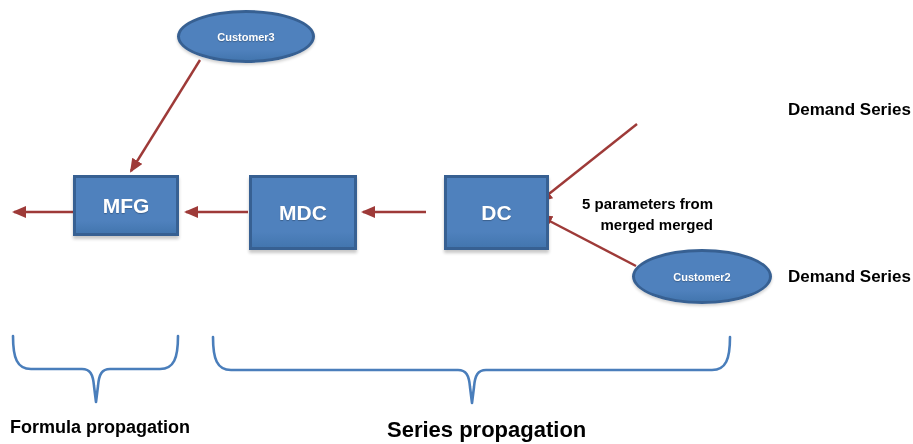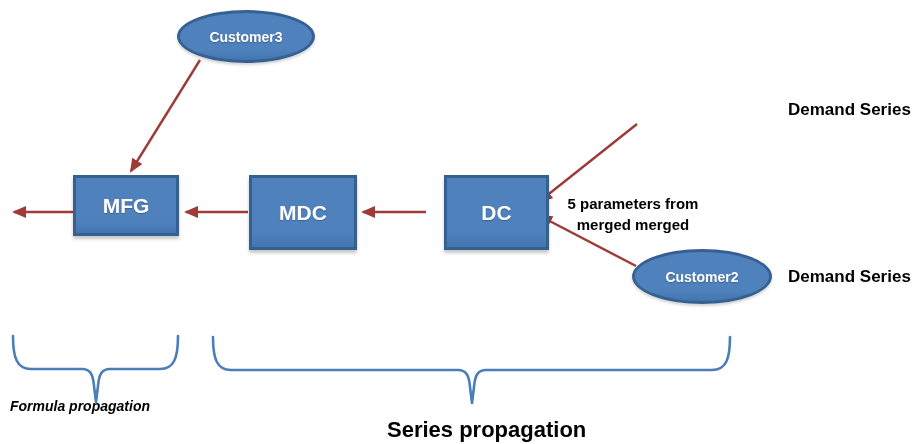--- a/index.html
+++ b/index.html
@@ -31,21 +31,21 @@
     justify-content: center;
     box-sizing: border-box;
     background: linear-gradient(180deg, var(--node_fill, #4F81BD) 0%, var(--node_fill, #4F81BD) 78%, #4376af 100%);
     color: var(--node_text, #FFFFFF);
     font-weight: bold;
     text-shadow: 0 1px 1px rgba(0,0,0,0.25);
   }
   .node.ellipse {
     border: 3px solid var(--node_border, #376092);
     border-radius: 50%;
-    font-size: 14px;
+    font-size: 11px;
     box-shadow: 0 2px 3px rgba(0,0,0,0.18);
     text-align: right;
   }
   .node.rect {
     border: 3px solid var(--node_border, #376092);
     font-size: 21px;
     box-shadow: 0 3px 3px rgba(0,0,0,0.22);
   }
   #node-customer3 { left: 177px; top: 10px;  width: 138px; height: 53px; }
   #node-customer1 { left: 631px; top: 82px;  width: 139px; height: 55px; }
@@ -60,23 +60,23 @@
     color: var(--text, #000000);
     font-weight: bold;
     white-space: nowrap;
   }
   #annot-profile       { left: 332px; top: 26px;  font-size: 17px; }
   #annot-demand-top    { left: 788px; top: 100px; font-size: 17px; }
   #annot-demand-bottom { left: 788px; top: 267px; font-size: 17px; }
   #annot-merged {
     left: 553px; top: 193px; width: 160px;
     font-size: 15px; line-height: 21px;
-    text-align: center; white-space: normal;
+    text-align: right; white-space: normal;
   }
-  #annot-formula { left: 10px;  top: 398px; font-size: 14px; font-style: italic; }
+  #annot-formula { left: 10px;  top: 417px; font-size: 18px; }
   #annot-series  { left: 387px; top: 417px; font-size: 22px; }
 
   
   .arrow-line {
     stroke: var(--arrow, #9E3A38);
     stroke-width: 2.4;
     fill: none;
   }
   marker path.arrowhead { fill: var(--arrow, #9E3A38); }
   .brace {

